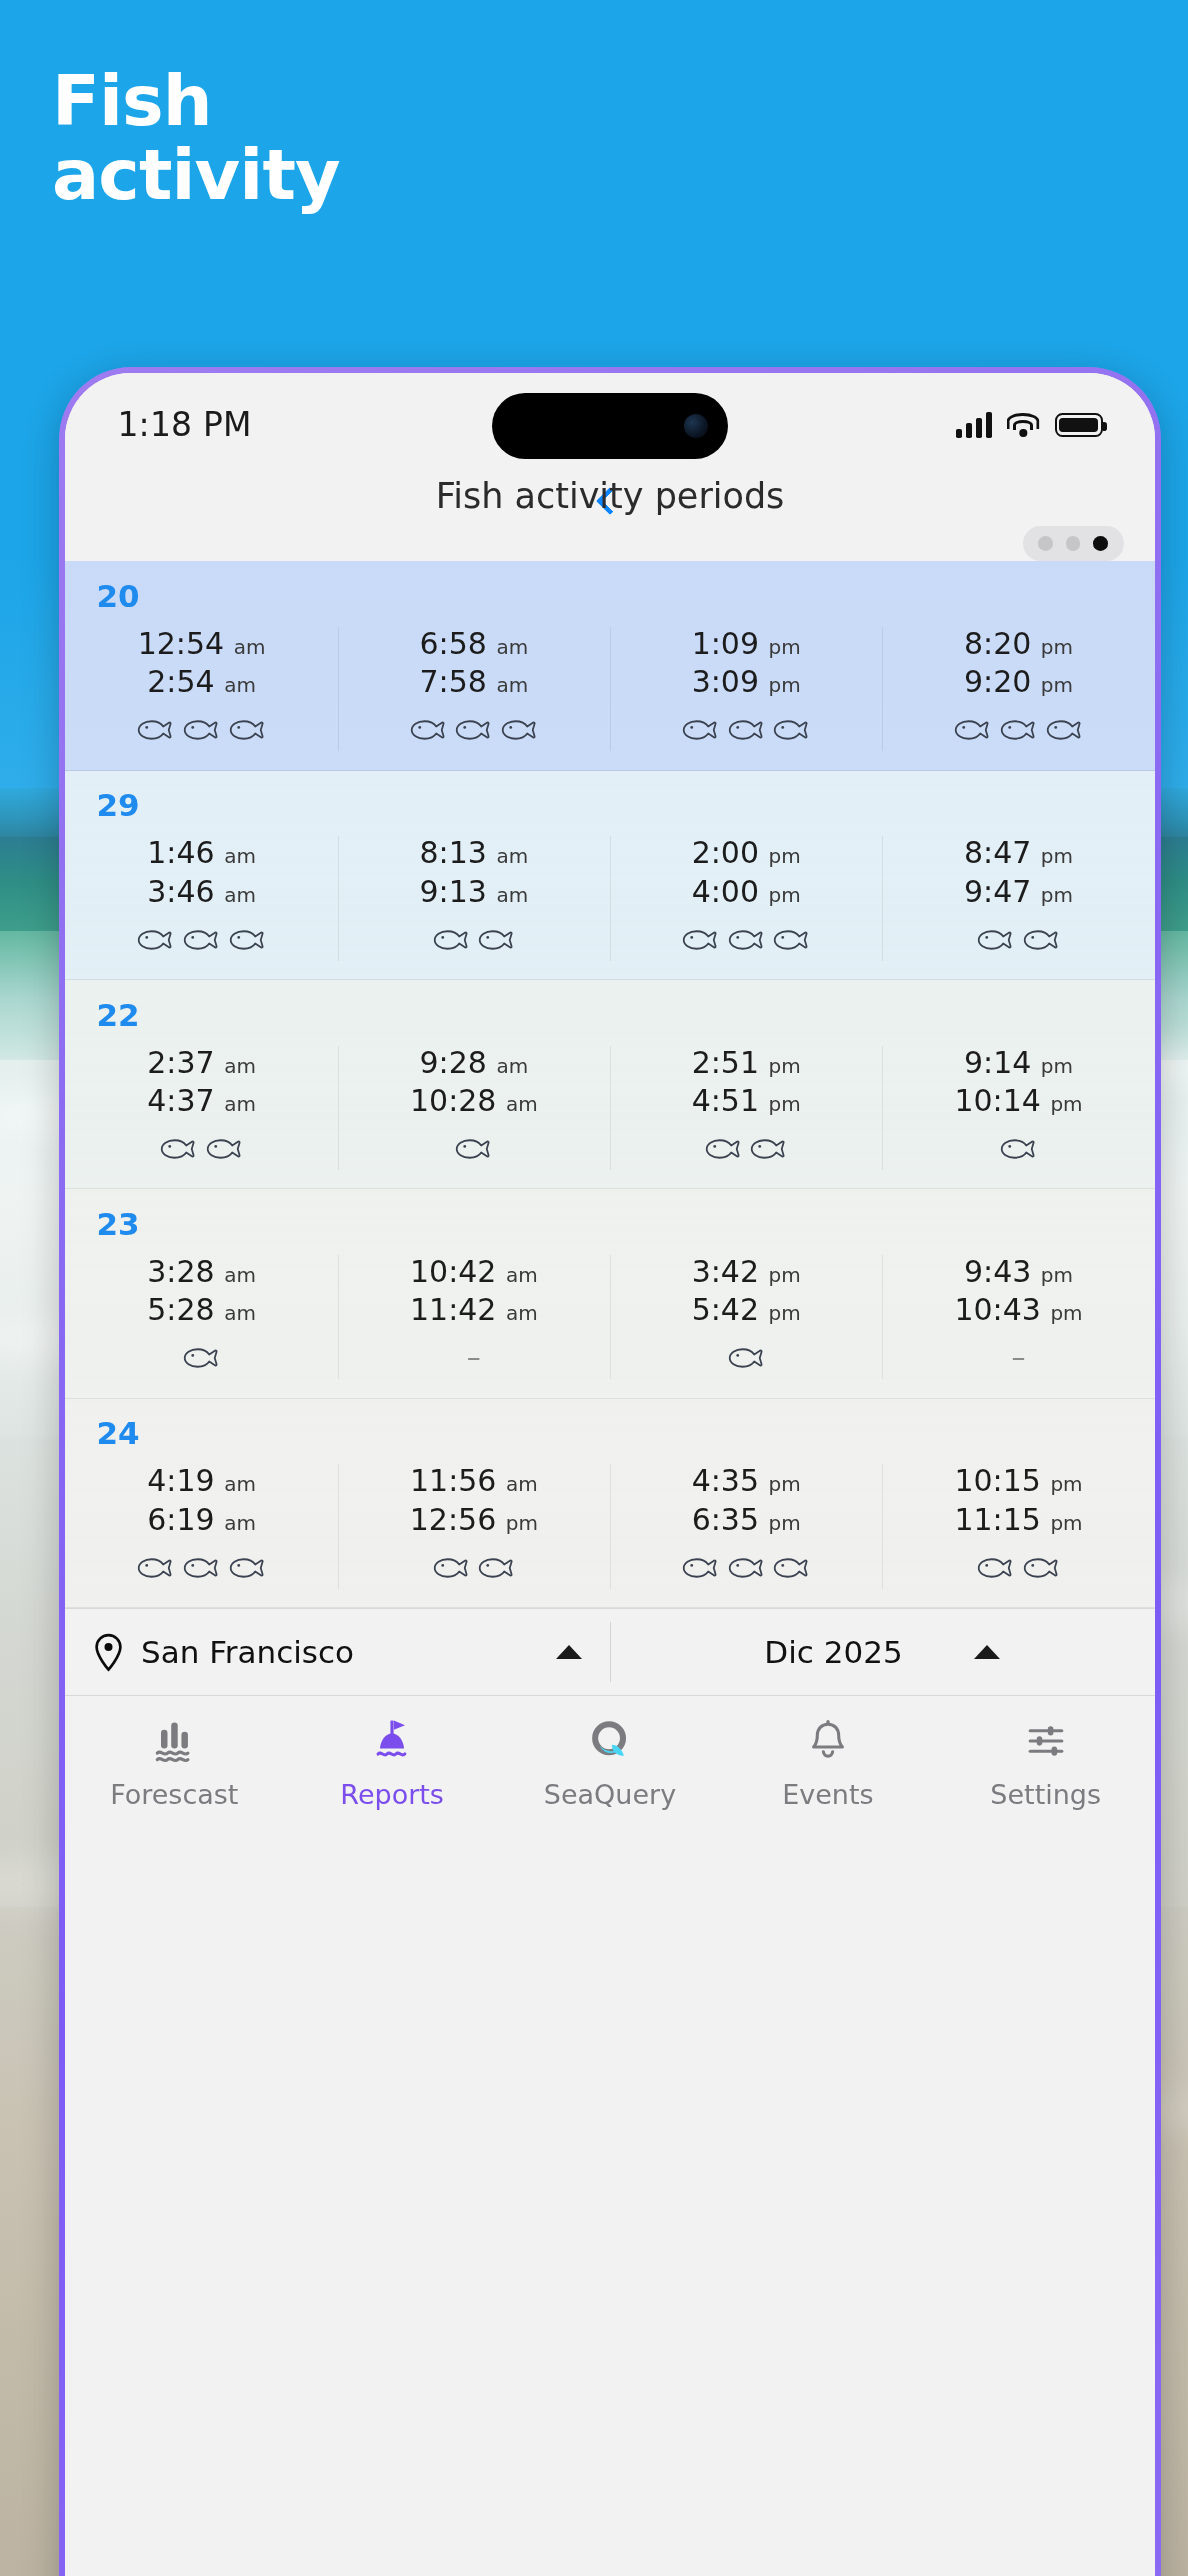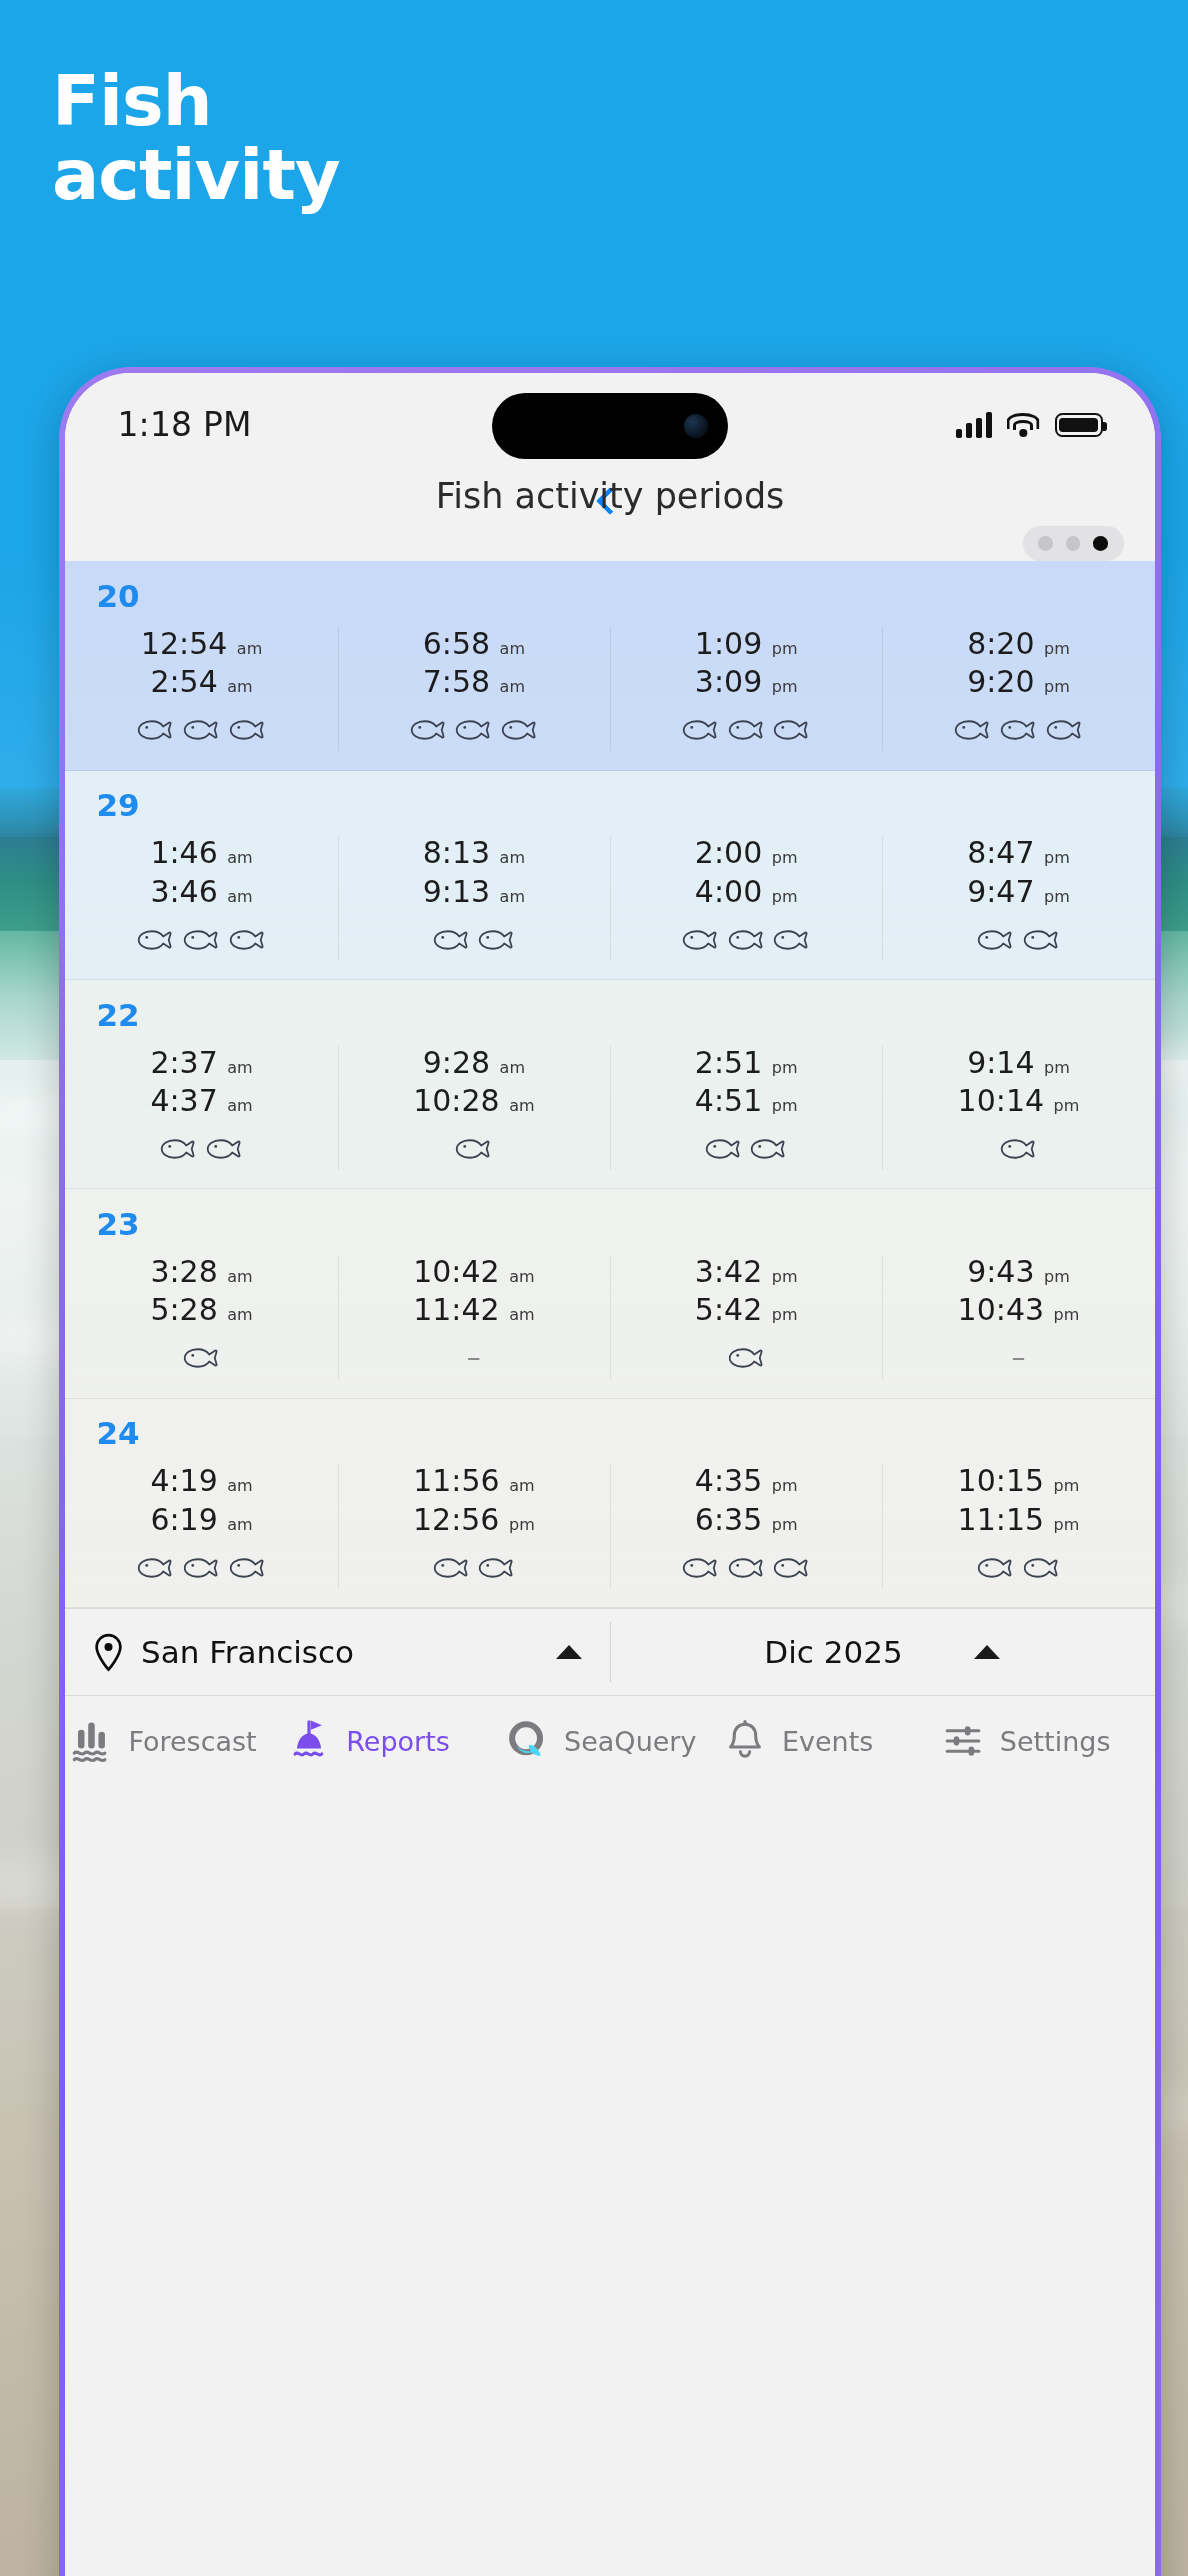--- a/index.html
+++ b/index.html
@@ -178,21 +178,21 @@
     position:relative;
   }
   .period + .period::before{
     content:""; position:absolute; left:0; top:5.5px; bottom:5.5px;
     width:0.9px; background:rgba(0,0,0,.07);
   }
   .p-time {
     font-size:30px; color:#1c1c1c; font-weight:400;
     line-height:1.28; white-space:nowrap;
   }
-  .p-time .mer { font-size:16px; color:#3a3a3a;text-align:right; }
+  .p-time .mer { font-size:20px; color:#3a3a3a;text-align:right; }
   .fishes { margin-top:7.4px; height:42px; display:flex; align-items:center;
             justify-content:center; gap:4.6px; }
   .fish { width:41px; height:28px; display:block; }
   .dash { color:#8a8a8a; font-size:28px; line-height:42px; }
 
   
   .selector-bar {
     display:flex; align-items:stretch;
     height:88px;
     border-top:0.9px solid rgba(0,0,0,.10);
@@ -210,21 +210,21 @@
     border-left:13px solid transparent;border-right:13px solid transparent;
     border-bottom:14.7px solid #1a1a1a; }
   .sel.month .caret{margin-left:55px;}
   .pin { width:31px;height:39px;flex:0 0 auto; }
 
   
   .tabbar{
     display:flex; align-items:flex-start; height:157px;
     padding-top:18.4px;
   }
-  .tab{flex:1 1 0;display:flex;flex-direction:row;align-items:center;gap:11px;}
+  .tab{flex:1 1 0;display:flex;flex-direction:column;align-items:center;gap:11px;}
   .tab .t-label{font-size:27px;color:#7C7C80;}
   .tab.active .t-label{color:#7B4DEC;}
   .tab .t-icon{height:53px;display:flex;align-items:center;justify-content:center;}
 </style>
 </head>
 <body>
 
 <div id="bg">
   <div class="bg-sky"></div>
   <div class="bg-horizon"></div>

